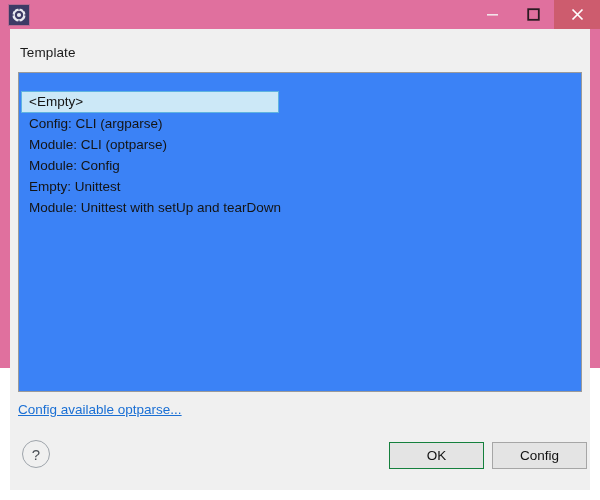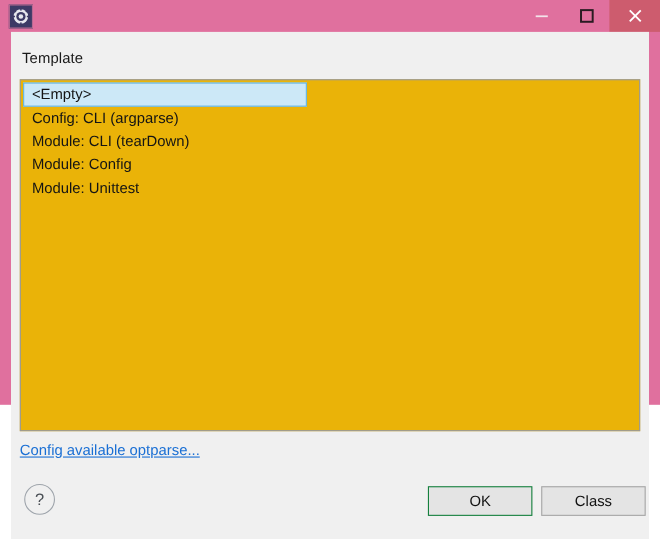--- a/index.html
+++ b/index.html
@@ -84,25 +84,25 @@
     letter-spacing: 0.1px;
   }
 
   
   .list-panel {
     position: absolute;
     left: 8px;
     top: 43px;
     width: 564px;
     height: 320px;
-    background: #eab308;
+    background: #3b82f6;
     border: 1px solid #9a9a9a;
     box-sizing: border-box;
     overflow: hidden;
-    padding-top: 2px;
+    padding-top: 18px;
   }
   .list-row {
     height: 21px;
     line-height: 21px;
     font-size: 13.5px;
     color: #141414;
     padding-left: 8px;
     box-sizing: border-box;
     margin: 0 2px;
     white-space: nowrap;
@@ -223,27 +223,28 @@
     </div>
   </div>
 
   <div class="body">
 
     <div class="section-label">Template</div>
 
     <div class="list-panel">
       <div class="list-row selected">&lt;Empty&gt;</div>
       <div class="list-row">Config: CLI (argparse)</div>
-      <div class="list-row">Module: CLI (tearDown)</div>
+      <div class="list-row">Module: CLI (optparse)</div>
       <div class="list-row">Module: Config</div>
-      <div class="list-row">Module: Unittest</div>
+      <div class="list-row">Empty: Unittest</div>
+      <div class="list-row">Module: Unittest with setUp and tearDown</div>
     </div>
 
     <div class="config-link">Config available optparse...</div>
 
     <div class="help-btn">?</div>
 
     <div class="dlgbtn ok">OK</div>
 
-    <div class="dlgbtn cancel">Class</div>
+    <div class="dlgbtn cancel">Config</div>
 
   </div>
 </div>
 
 </body></html>

